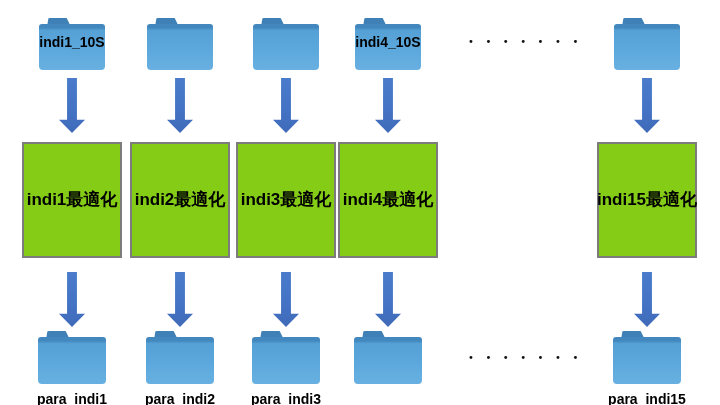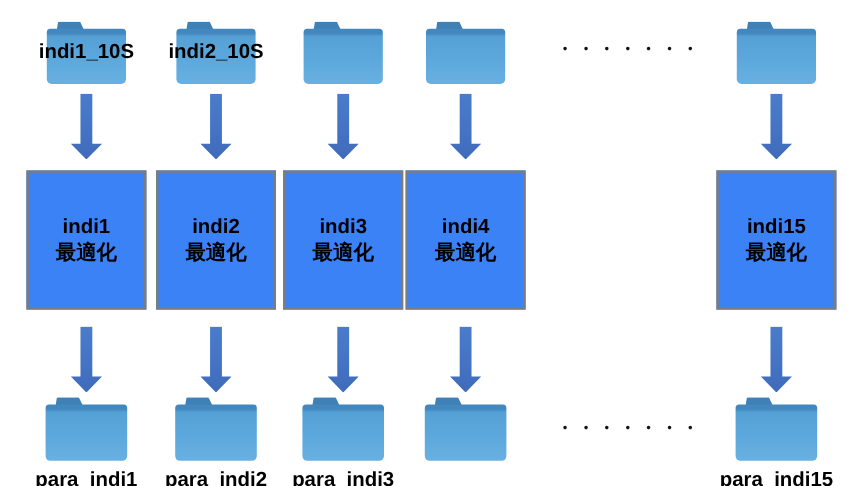--- a/index.html
+++ b/index.html
@@ -19,39 +19,39 @@
   }
   .folder .fbody{
     position:absolute;left:0;right:0;top:6px;bottom:0;
     background:linear-gradient(180deg,#4287bd 0%,#4287bd 8%,#55a0d4 14%,#5ca8dc 55%,#68b0e1 100%);
     border-radius:3px 3px 4px 4px;
   }
   .top-folder{width:66px;height:52px;top:18px;left:17px;}
   .bottom-folder{width:68px;height:53px;top:331px;left:16px;}
   .flabel{
     position:absolute;left:-14px;right:-14px;text-align:center;
-    font-size:17px;line-height:15px;font-weight:bold;letter-spacing:0;
+    font-size:14px;line-height:15px;font-weight:bold;letter-spacing:0;
   }
   .flabel-top{top:35px;}
   .flabel-bottom{top:368px;margin-top:24px;}
 
   
   .arrow{
     position:absolute;left:37px;width:26px;height:55px;
     background:linear-gradient(180deg,#4a7ccb,#4472c4 60%,#3f6bb8);
     clip-path:polygon(31% 0,69% 0,69% 76%,100% 76%,50% 100%,0 76%,31% 76%);
   }
   .arr-top{top:78px;}
   .arr-bottom{top:272px;}
 
   
   .pbox{
     position:absolute;top:142px;left:0;width:100px;height:116px;
-    box-sizing:border-box;border:2px solid #7c7c7c;background:#3b82f6;
-    display:flex;flex-direction:column;align-items:center;justify-content:center;
+    box-sizing:border-box;border:2px solid #7c7c7c;background:#84cc16;
+    display:flex;flex-direction:row;align-items:center;justify-content:center;
   }
   .pbox span{font-size:17px;line-height:22px;font-weight:bold;text-align:center;white-space:nowrap;}
 
   
   .dots{
     position:absolute;left:468px;width:110px;text-align:left;
     font-size:10px;line-height:12px;letter-spacing:11.5px;color:#111;
     font-family:"DejaVu Sans",sans-serif;
   }
   .dots-top{top:36px;}
@@ -79,21 +79,20 @@
       <span class="fbody"></span>
     </div>
     <div class="flabel flabel-bottom">para_indi1</div>
   </div>
 
   <div class="col c2">
     <div class="folder top-folder">
       <span class="tab"></span>
       <span class="fbody"></span>
     </div>
-    <div class="flabel flabel-top">indi2_10S</div>
     <div class="arrow arr-top"></div>
     <div class="pbox">
       <span>indi2</span>
       <span>最適化</span>
     </div>
     <div class="arrow arr-bottom"></div>
     <div class="folder bottom-folder">
       <span class="tab"></span>
       <span class="fbody"></span>
     </div>
@@ -116,20 +115,21 @@
       <span class="fbody"></span>
     </div>
     <div class="flabel flabel-bottom">para_indi3</div>
   </div>
 
   <div class="col c4">
     <div class="folder top-folder">
       <span class="tab"></span>
       <span class="fbody"></span>
     </div>
+    <div class="flabel flabel-top">indi4_10S</div>
     <div class="arrow arr-top"></div>
     <div class="pbox">
       <span>indi4</span>
       <span>最適化</span>
     </div>
     <div class="arrow arr-bottom"></div>
     <div class="folder bottom-folder">
       <span class="tab"></span>
       <span class="fbody"></span>
     </div>

